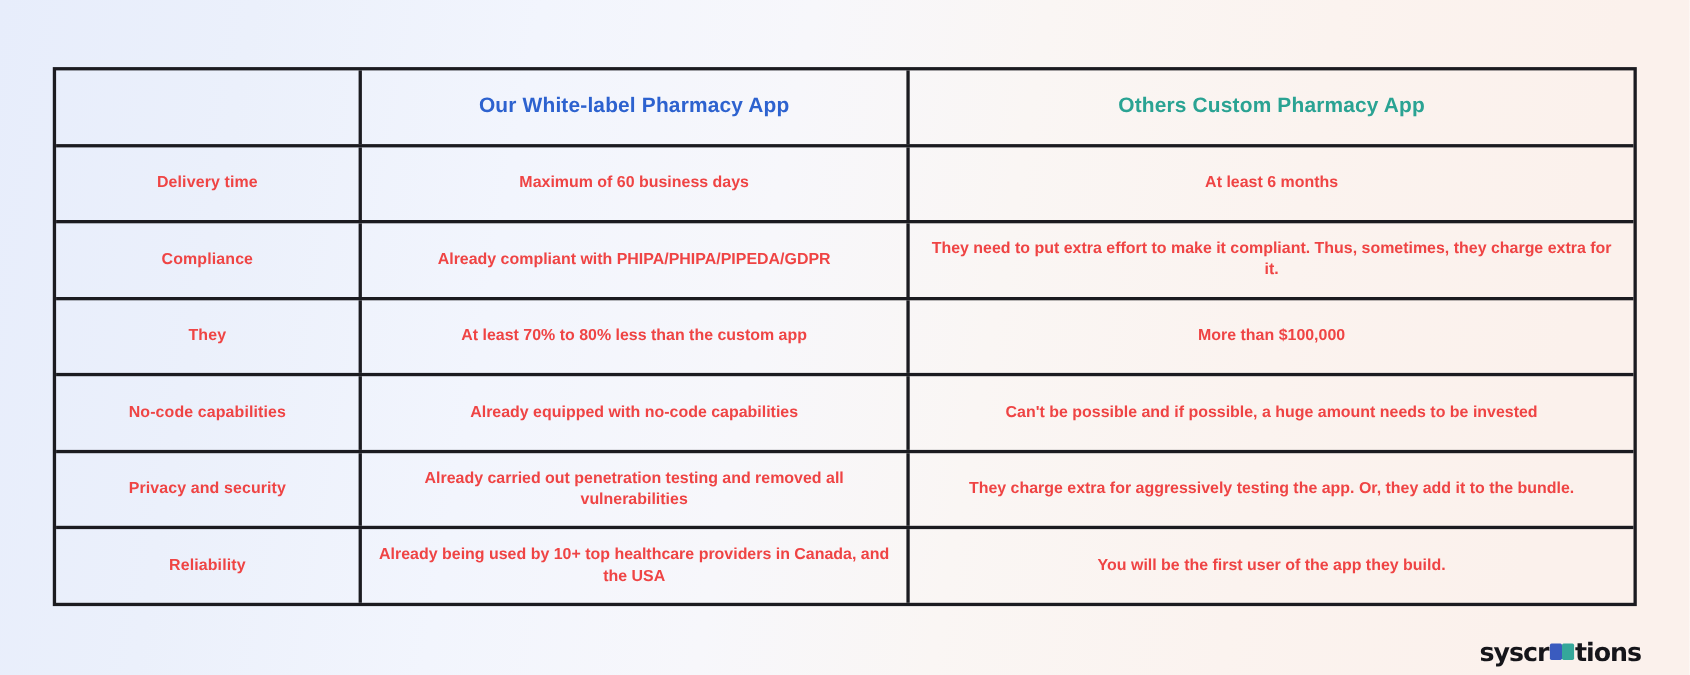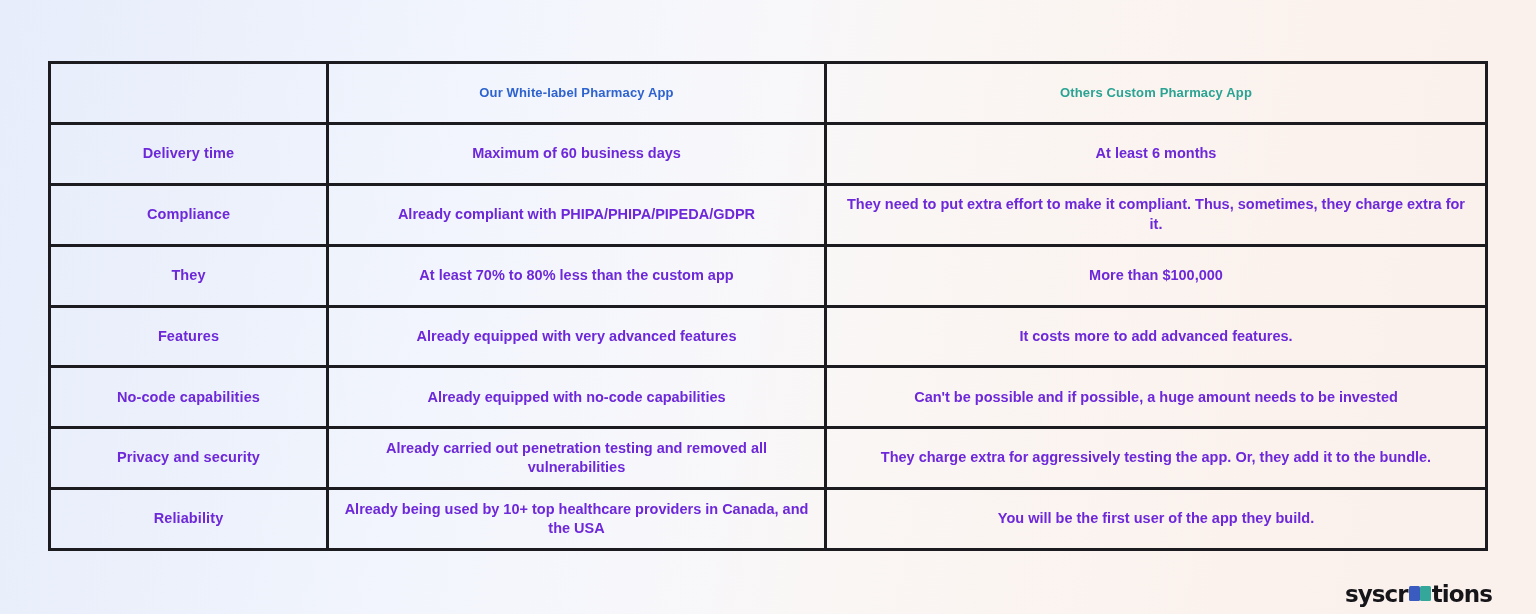--- a/index.html
+++ b/index.html
@@ -54,21 +54,21 @@
 
   .cell {
     display: flex;
     align-items: center;
     justify-content: center;
     box-sizing: border-box;
     padding: 6px 14px;
     border-right: 3px solid #1b1b20;
     text-align: center;
     line-height: 1.35;
-    color: #6d28d9;
+    color: #ef4444;
     min-width: 0;
   }
   .cell:last-child {
     border-right: none;
     border-radius: 12px;
   }
 
   .c-label  { width: 278px; flex: 0 0 278px; }
   .c-ours   { width: 498px; flex: 0 0 498px; }
   .c-others { flex: 1 1 auto; }
@@ -79,21 +79,21 @@
     letter-spacing: 0.1px;
   }
 
   .cell.body-cell {
     font-size: 14.5px;
     font-weight: 700;
   }
 
   .hdr-cell {
     font-weight: bold;
-    font-size: 13px;
+    font-size: 19px;
     letter-spacing: 0.15px;
   }
   .hdr-ours   { color: #2d62cf; }
   .hdr-others { color: #2aa393; }
 
   
   .logo {
     position: absolute;
     right: 44px;
     bottom: 6px;
@@ -150,25 +150,20 @@
       <div class="cell c-ours body-cell">Already compliant with PHIPA/PHIPA/PIPEDA/GDPR</div>
       <div class="cell c-others body-cell">They need to put extra effort to make it compliant. Thus, sometimes, they charge extra for it.</div>
     </div>
 
     <div class="trow">
       <div class="cell c-label label-cell">They</div>
       <div class="cell c-ours body-cell">At least 70% to 80% less than the custom app</div>
       <div class="cell c-others body-cell">More than $100,000</div>
     </div>
 
-    <div class="trow">
-      <div class="cell c-label label-cell">Features</div>
-      <div class="cell c-ours body-cell">Already equipped with very advanced features</div>
-      <div class="cell c-others body-cell">It costs more to add advanced features.</div>
-    </div>
 
     <div class="trow">
       <div class="cell c-label label-cell">No-code capabilities</div>
       <div class="cell c-ours body-cell">Already equipped with no-code capabilities</div>
       <div class="cell c-others body-cell">Can't be possible and if possible, a huge amount needs to be invested</div>
     </div>
 
     <div class="trow">
       <div class="cell c-label label-cell">Privacy and security</div>
       <div class="cell c-ours body-cell">Already carried out penetration testing and removed all vulnerabilities</div>

